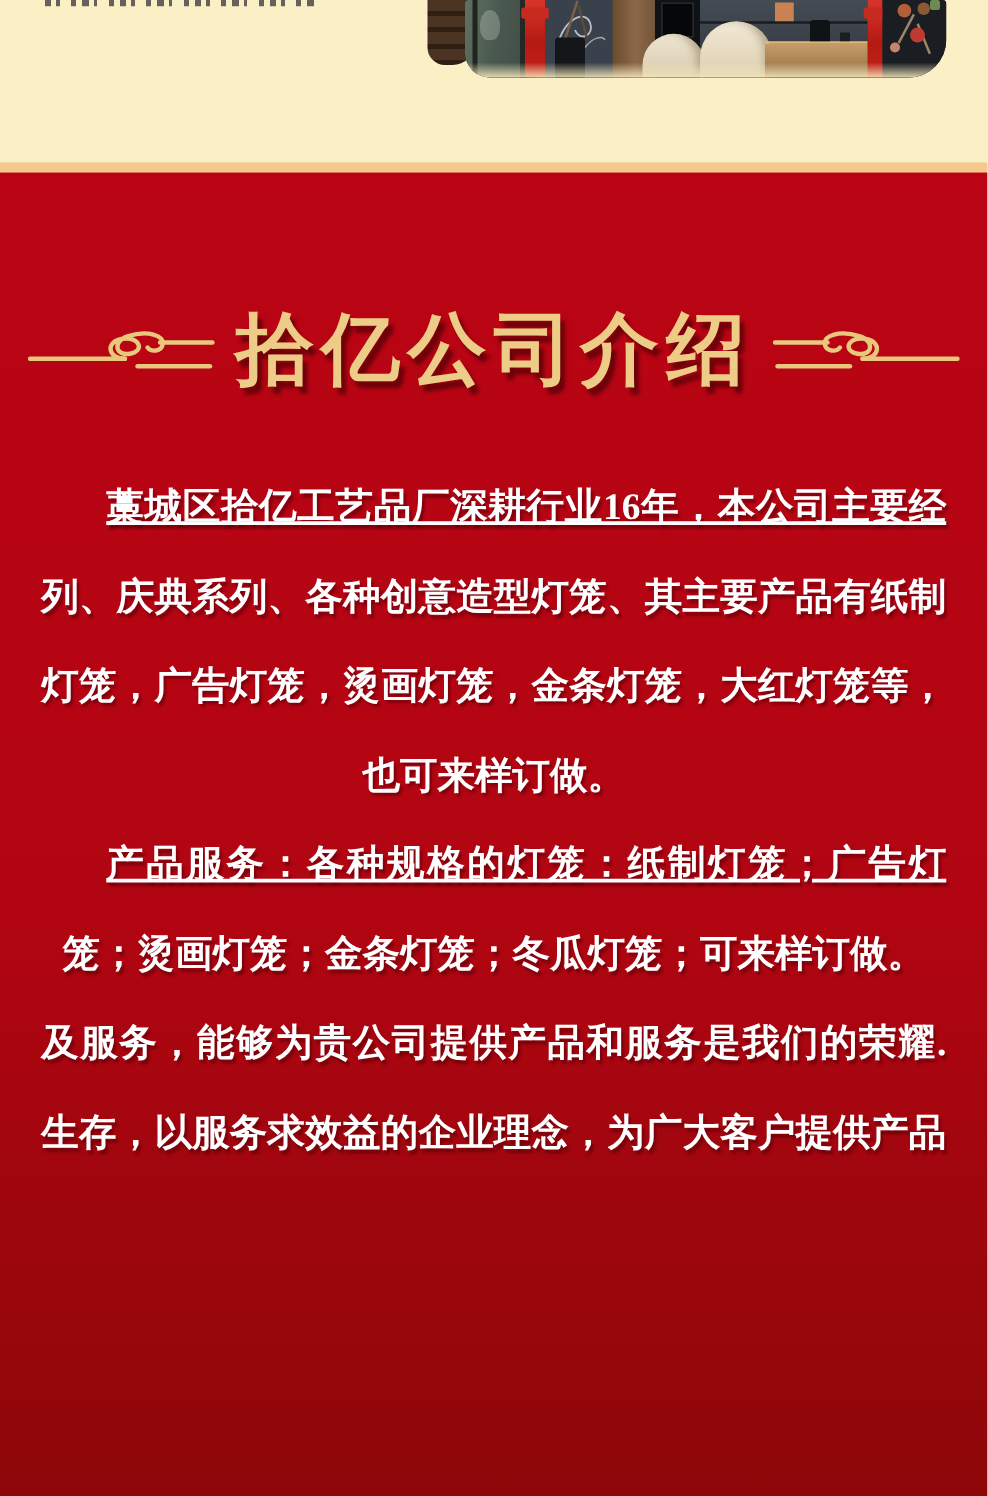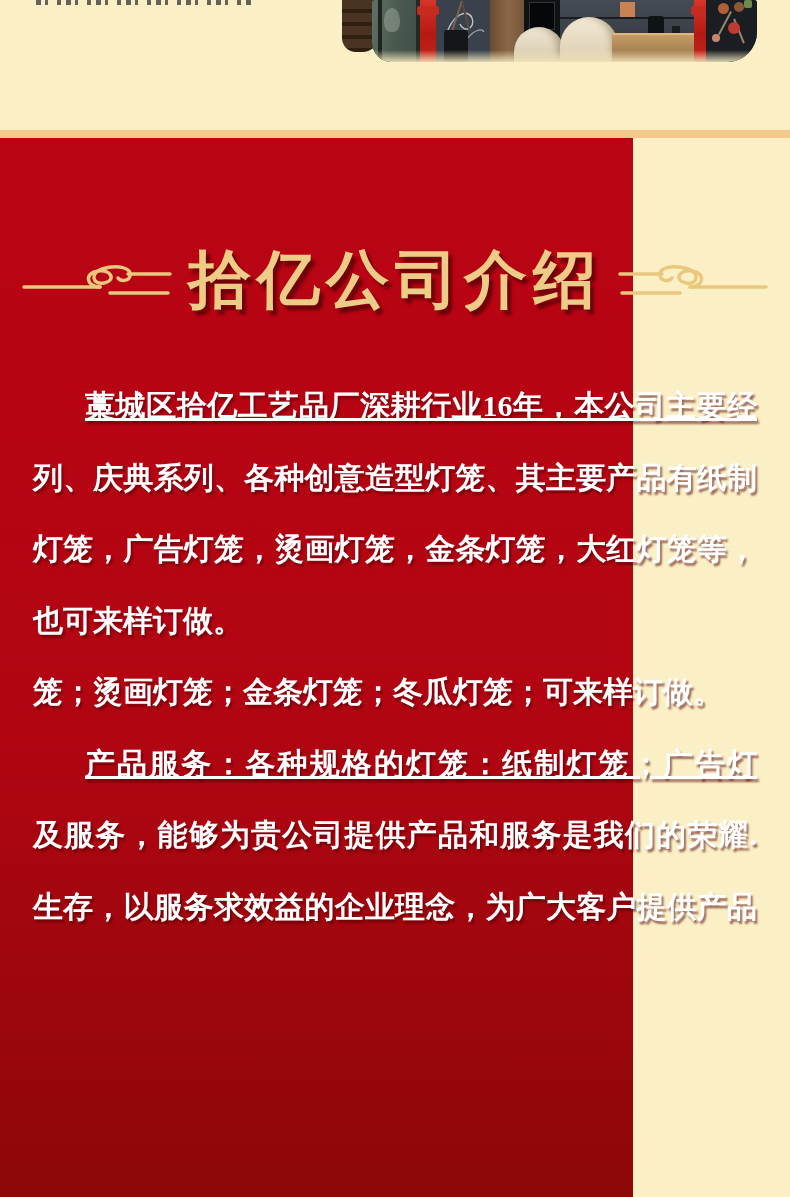--- a/index.html
+++ b/index.html
@@ -65,42 +65,42 @@
   .bl3{left:22px;top:22px;width:12px;height:12px;background:#C03A34;}
   .bl4{left:6px;top:34px;width:8px;height:8px;background:#C9846F;}
   .leaf{left:38px;top:0;width:8px;height:8px;background:#6E8B4F;border-radius:2px;}
   .twig{position:absolute;width:2px;height:26px;background:#9A8666;}
   .tw1{left:18px;top:10px;transform:rotate(28deg);}
   .tw2{left:32px;top:18px;transform:rotate(-22deg);}
   .ph-fade{left:0;bottom:0;width:100%;height:12px;background:linear-gradient(rgba(251,239,197,0),rgba(251,239,197,.85));}
 
   
   .red-section{
-    position:absolute;left:0;top:138px;width:633px;height:1059px;
+    position:absolute;left:0;top:138px;width:790px;height:1059px;
     background:linear-gradient(180deg,#BA0414 0%,#B20512 55%,#8D0709 100%);
   }
   .title-row{
     position:absolute;left:0;top:98px;width:790px;height:88px;
     display:flex;align-items:center;justify-content:center;gap:16px;
   }
   .cloud{width:150px;height:44px;flex:0 0 auto;}
   .cloud path{fill:none;stroke:#E9C87E;stroke-width:3.5;stroke-linecap:round;}
   .cloud.right{transform:scaleX(-1);}
   .section-title{
     margin:0;font-size:63px;line-height:88px;font-weight:bold;letter-spacing:6px;
     color:#ECCC86;white-space:nowrap;
     text-shadow:4px 5px 3px rgba(80,0,6,.7);
   }
 
   .content{position:absolute;left:33px;top:232px;width:724px;}
   .line{
     margin:0;height:71.5px;line-height:71.5px;
     font-size:30px;font-weight:bold;color:#FFFFFF;white-space:nowrap;
     text-shadow:2px 3px 2px rgba(80,0,8,.55);
-    text-align:left;
+    text-align:center;
   }
   .line.just{white-space:normal;text-align:justify;text-align-last:justify;}
   .line.indent{text-indent:52px;text-decoration:underline;}
 </style>
 </head>
 <body>
 
 <div class="canvas">
 
   <header class="top-banner">
@@ -166,21 +166,21 @@
         <path d="M88 33 H146"></path>
       </svg>
     </div>
 
     <div class="content">
       <p class="line just indent">藁城区拾亿工艺品厂深耕行业16年，本公司主要经</p>
       <p class="line just">列、庆典系列、各种创意造型灯笼、其主要产品有纸制</p>
       <p class="line just">灯笼，广告灯笼，烫画灯笼，金条灯笼，大红灯笼等，</p>
       <p class="line">也可来样订做。</p>
 
+      <p class="line just indent">产品服务：各种规格的灯笼：纸制灯笼；广告灯</p>
       <p class="line">笼；烫画灯笼；金条灯笼；冬瓜灯笼；可来样订做。</p>
-      <p class="line just indent">产品服务：各种规格的灯笼：纸制灯笼；广告灯</p>
 
       <p class="line just">及服务，能够为贵公司提供产品和服务是我们的荣耀.</p>
       <p class="line just">生存，以服务求效益的企业理念，为广大客户提供产品</p>
     </div>
 
   </section>
 </div>
 
 </body></html>

